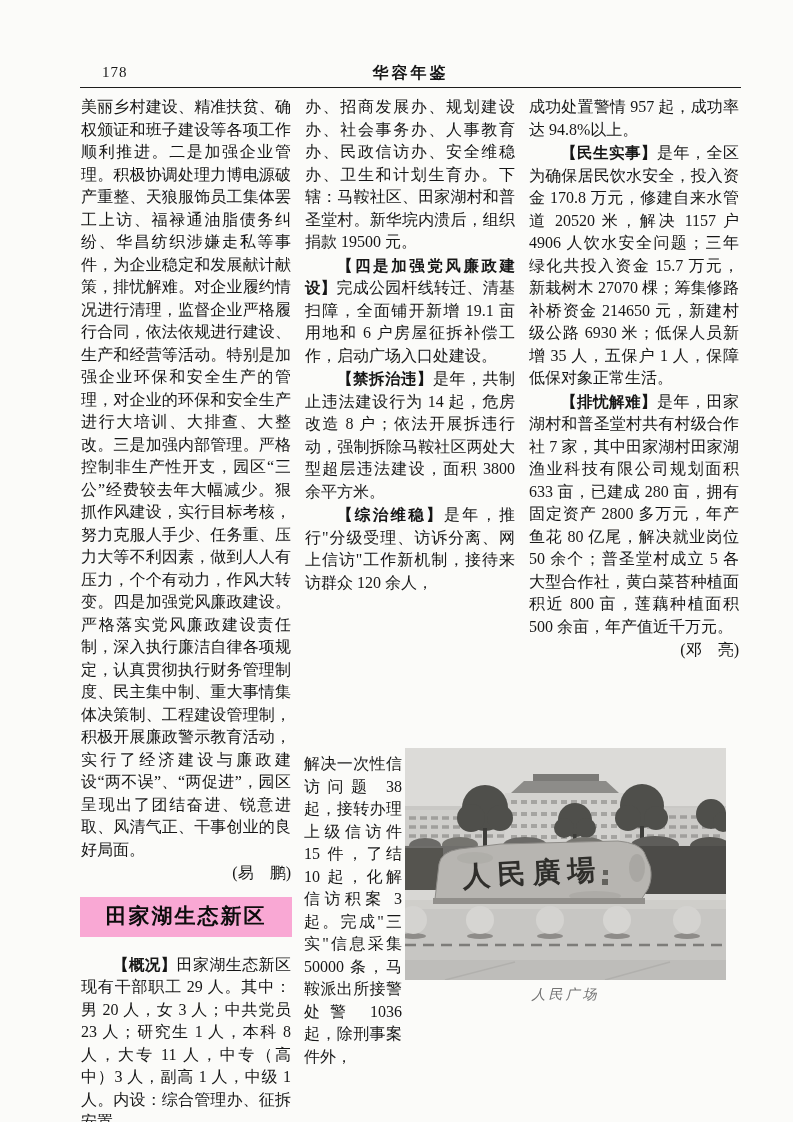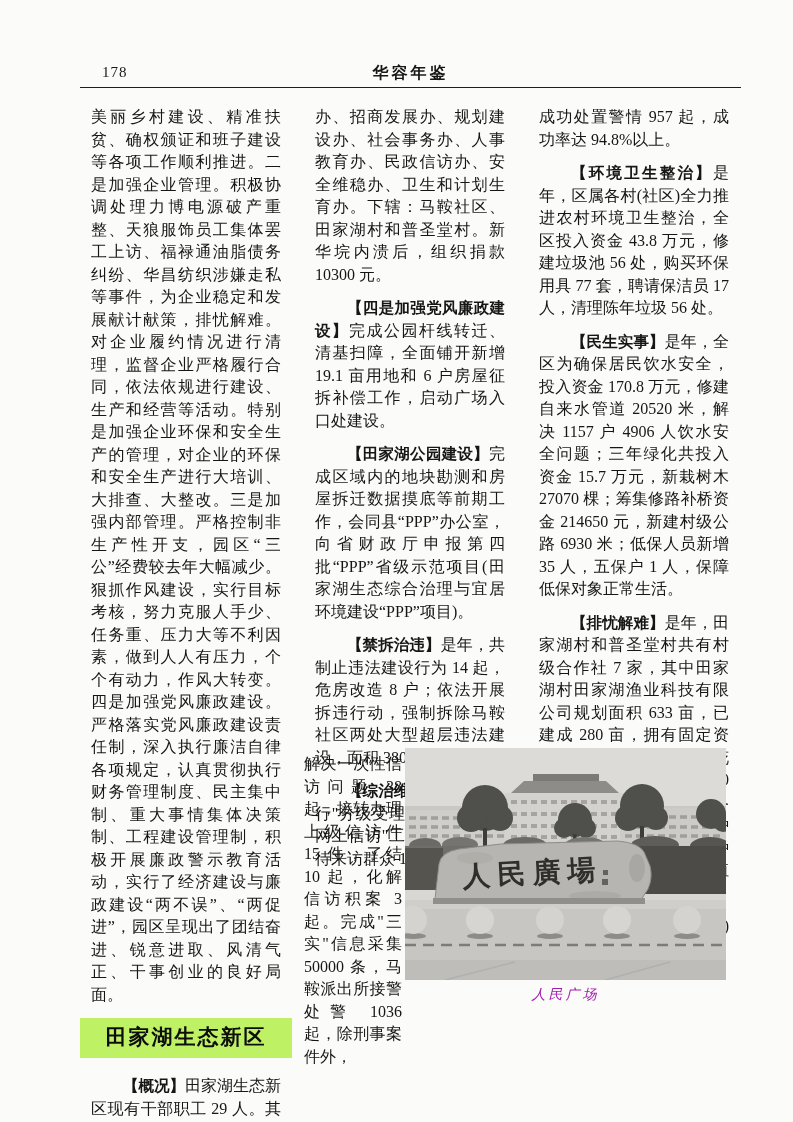--- a/index.html
+++ b/index.html
@@ -26,83 +26,82 @@
     border-top:1.5px solid #1d1d1d;
   }
   .col{
     position:absolute;top:95px;width:212px;
     font-size:16px;line-height:22.5px;
     text-align:justify;text-justify:inter-character;
   }
   .col-1{left:72px;}
   .col-2{left:296px;}
   .col-3{left:520px;}
-  .col p{margin:11px;padding:0;}
+  .col p{margin:1px;padding:0;}
   .para{text-indent:32px;}
   .cont{text-indent:0;}
   .head{
     font-family:"Liberation Sans","DejaVu Sans",sans-serif;
     font-weight:bold;font-size:15.5px;
   }
   .byline{
     text-align:right;padding-right:4px;text-indent:0;
     margin-top:1px !important;
   }
   .section-box{
     margin:12px 0 17px 0;
-    background:#bef264;
+    background:#f9a8d4;
     height:40px;line-height:38px;
     text-align:center;text-indent:0;
     font-family:"Liberation Sans","DejaVu Sans",sans-serif;
     font-weight:bold;font-size:21px;letter-spacing:2px;color:#0d0d0d;
   }
   .col2-narrow{
     position:absolute;left:296px;top:753px;width:98px;
     font-size:16px;line-height:22.5px;
     text-align:justify;text-justify:inter-character;text-indent:0;
   }
   .photo{
     position:absolute;left:397px;top:748px;width:321px;height:232px;
     background:#d8d7d4;
   }
   .photo svg{display:block;}
   .photo-caption{
     position:absolute;left:397px;top:986px;width:321px;
-    text-align:center;font-size:14px;letter-spacing:3px;color:#a21caf;
+    text-align:center;font-size:14px;letter-spacing:3px;color:#737373;
     font-style:italic;
   }
 </style>
 </head>
 <body>
 
 <div class="page">
 
   <div class="page-number">178</div>
   <div class="header-title">华容年鉴</div>
   <div class="header-rule"></div>
 
   <div class="col col-1">
     <p class="cont">美丽乡村建设、精准扶贫、确权颁证和班子建设等各项工作顺利推进。二是加强企业管理。积极协调处理力博电源破产重整、天狼服饰员工集体罢工上访、福禄通油脂债务纠纷、华昌纺织涉嫌走私等事件，为企业稳定和发展献计献策，排忧解难。对企业履约情况进行清理，监督企业严格履行合同，依法依规进行建设、生产和经营等活动。特别是加强企业环保和安全生产的管理，对企业的环保和安全生产进行大培训、大排查、大整改。三是加强内部管理。严格控制非生产性开支，园区“三公”经费较去年大幅减少。狠抓作风建设，实行目标考核，努力克服人手少、任务重、压力大等不利因素，做到人人有压力，个个有动力，作风大转变。四是加强党风廉政建设。严格落实党风廉政建设责任制，深入执行廉洁自律各项规定，认真贯彻执行财务管理制度、民主集中制、重大事情集体决策制、工程建设管理制，积极开展廉政警示教育活动，实行了经济建设与廉政建设“两不误”、“两促进”，园区呈现出了团结奋进、锐意进取、风清气正、干事创业的良好局面。</p>
+    <p class="byline">(易　鹏)</p>
     <div class="section-box">田家湖生态新区</div>
     <p class="para"><span class="head">【概况】</span><span>田家湖生态新区现有干部职工 29 人。其中：男 20 人，女 3 人；中共党员 23 人；研究生 1 人，本科 8 人，大专 11 人，中专（高中）3 人，副高 1 人，中级 1 人。内设：综合管理办、征拆安置</span></p>
   </div>
 
   <div class="col col-2">
-    <p class="cont">办、招商发展办、规划建设办、社会事务办、人事教育办、民政信访办、安全维稳办、卫生和计划生育办。下辖：马鞍社区、田家湖村和普圣堂村。新华垸内溃后，组织捐款 10300 元。</p>
+    <p class="cont">办、招商发展办、规划建设办、社会事务办、人事教育办、民政信访办、安全维稳办、卫生和计划生育办。下辖：马鞍社区、田家湖村和普圣堂村。新华垸内溃后，组织捐款 19500 元。</p>
     <p class="para"><span class="head">【四是加强党风廉政建设】</span><span>完成公园杆线转迁、清基扫障，全面铺开新增 19.1 亩用地和 6 户房屋征拆补偿工作，启动广场入口处建设。</span></p>
-    <p class="para"><span class="head">【田家湖公园建设】</span><span>完成区域内的地块勘测和房屋拆迁数据摸底等前期工作，会同县“PPP”办公室，向省财政厅申报第四批“PPP”省级示范项目(田家湖生态综合治理与宜居环境建设“PPP”项目)。</span></p>
     <p class="para"><span class="head">【禁拆治违】</span><span>是年，共制止违法建设行为 14 起，危房改造 8 户；依法开展拆违行动，强制拆除马鞍社区两处大型超层违法建设，面积 3800 余平方米。</span></p>
     <p class="para"><span class="head">【综治维稳】</span><span>是年，推行"分级受理、访诉分离、网上信访"工作新机制，接待来访群众 120 余人，</span></p>
   </div>
 
   <div class="col2-narrow">解决一次性信访问题 38 起，接转办理上级信访件 15 件，了结 10 起，化解信访积案 3 起。完成"三实"信息采集 50000 条，马鞍派出所接警处警 1036 起，除刑事案件外，</div>
 
   <div class="col col-3">
     <p class="cont">成功处置警情 957 起，成功率达 94.8%以上。</p>
-    <p class="para"><span class="head">【环境卫生整治】</span><span>是年，区属各村(社区)全力推进农村环境卫生整治，全区投入资金 43.8 万元，修建垃圾池 56 处，购买环保用具 77 套，聘请保洁员 17 人，清理陈年垃圾 56 处。</span></p>
     <p class="para"><span class="head">【民生实事】</span><span>是年，全区为确保居民饮水安全，投入资金 170.8 万元，修建自来水管道 20520 米，解决 1157 户 4906 人饮水安全问题；三年绿化共投入资金 15.7 万元，新栽树木 27070 棵；筹集修路补桥资金 214650 元，新建村级公路 6930 米；低保人员新增 35 人，五保户 1 人，保障低保对象正常生活。</span></p>
     <p class="para"><span class="head">【排忧解难】</span><span>是年，田家湖村和普圣堂村共有村级合作社 7 家，其中田家湖村田家湖渔业科技有限公司规划面积 633 亩，已建成 280 亩，拥有固定资产 2800 多万元，年产鱼花 80 亿尾，解决就业岗位 50 余个；普圣堂村成立 5 各大型合作社，黄白菜苔种植面积近 800 亩，莲藕种植面积 500 余亩，年产值近千万元。</span></p>
     <p class="byline">(邓　亮)</p>
   </div>
 
   <div class="photo">
     <svg width="321" height="232" viewBox="0 0 321 232" xmlns="http://www.w3.org/2000/svg">
 
       <rect x="0" y="0" width="321" height="70" fill="#dcdbd8"></rect>
 

